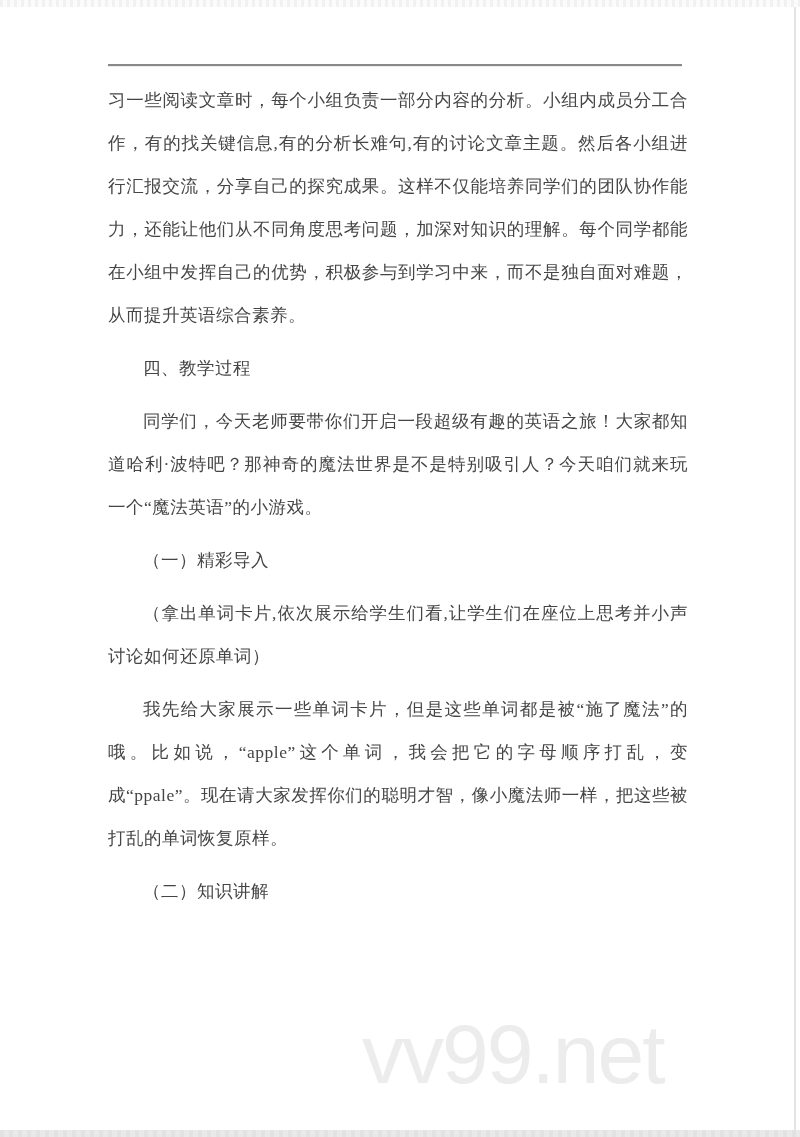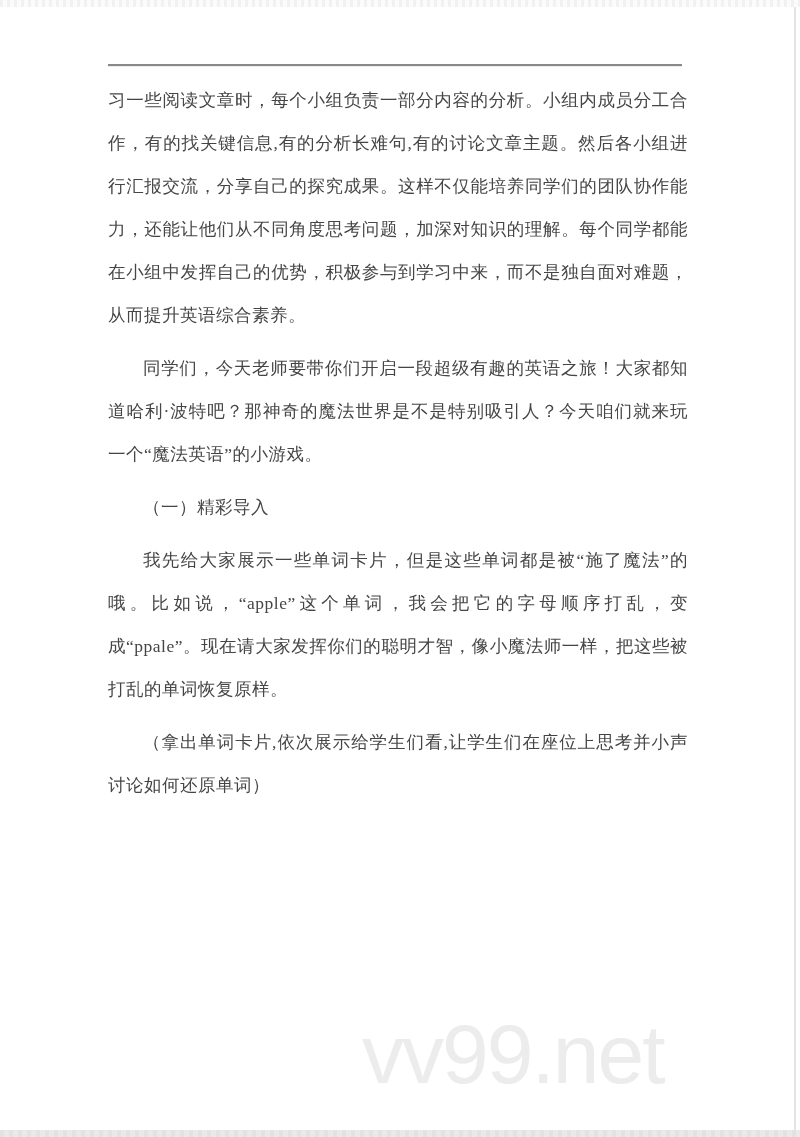--- a/index.html
+++ b/index.html
@@ -80,21 +80,23 @@
   }
 </style>
 </head>
 <body>
 
 <div class="page">
   <div class="top-edge"></div>
   <div class="header-rule"></div>
   <div class="content" id="paragraphs">
       <p class="para">习一些阅读文章时，每个小组负责一部分内容的分析。小组内成员分工合作，有的找关键信息,有的分析长难句,有的讨论文章主题。然后各小组进行汇报交流，分享自己的探究成果。这样不仅能培养同学们的团队协作能力，还能让他们从不同角度思考问题，加深对知识的理解。每个同学都能在小组中发挥自己的优势，积极参与到学习中来，而不是独自面对难题，从而提升英语综合素养。</p>
+      <p class="para indent">四、教学过程</p>
       <p class="para indent">同学们，今天老师要带你们开启一段超级有趣的英语之旅！大家都知道哈利·波特吧？那神奇的魔法世界是不是特别吸引人？今天咱们就来玩一个“魔法英语”的小游戏。</p>
       <p class="para indent">（一）精彩导入</p>
+      <p class="para indent">（拿出单词卡片,依次展示给学生们看,让学生们在座位上思考并小声讨论如何还原单词）</p>
       <p class="para indent">我先给大家展示一些单词卡片，但是这些单词都是被“施了魔法”的哦。比如说，“apple”这个单词，我会把它的字母顺序打乱，变成“ppale”。现在请大家发挥你们的聪明才智，像小魔法师一样，把这些被打乱的单词恢复原样。</p>
-      <p class="para indent">（拿出单词卡片,依次展示给学生们看,让学生们在座位上思考并小声讨论如何还原单词）</p>
+      <p class="para indent">（二）知识讲解</p>
     </div>
   <div class="watermark">vv99.net</div>
   <div class="right-edge"></div>
   <div class="bottom-edge"></div>
 </div>
 
 </body></html>

